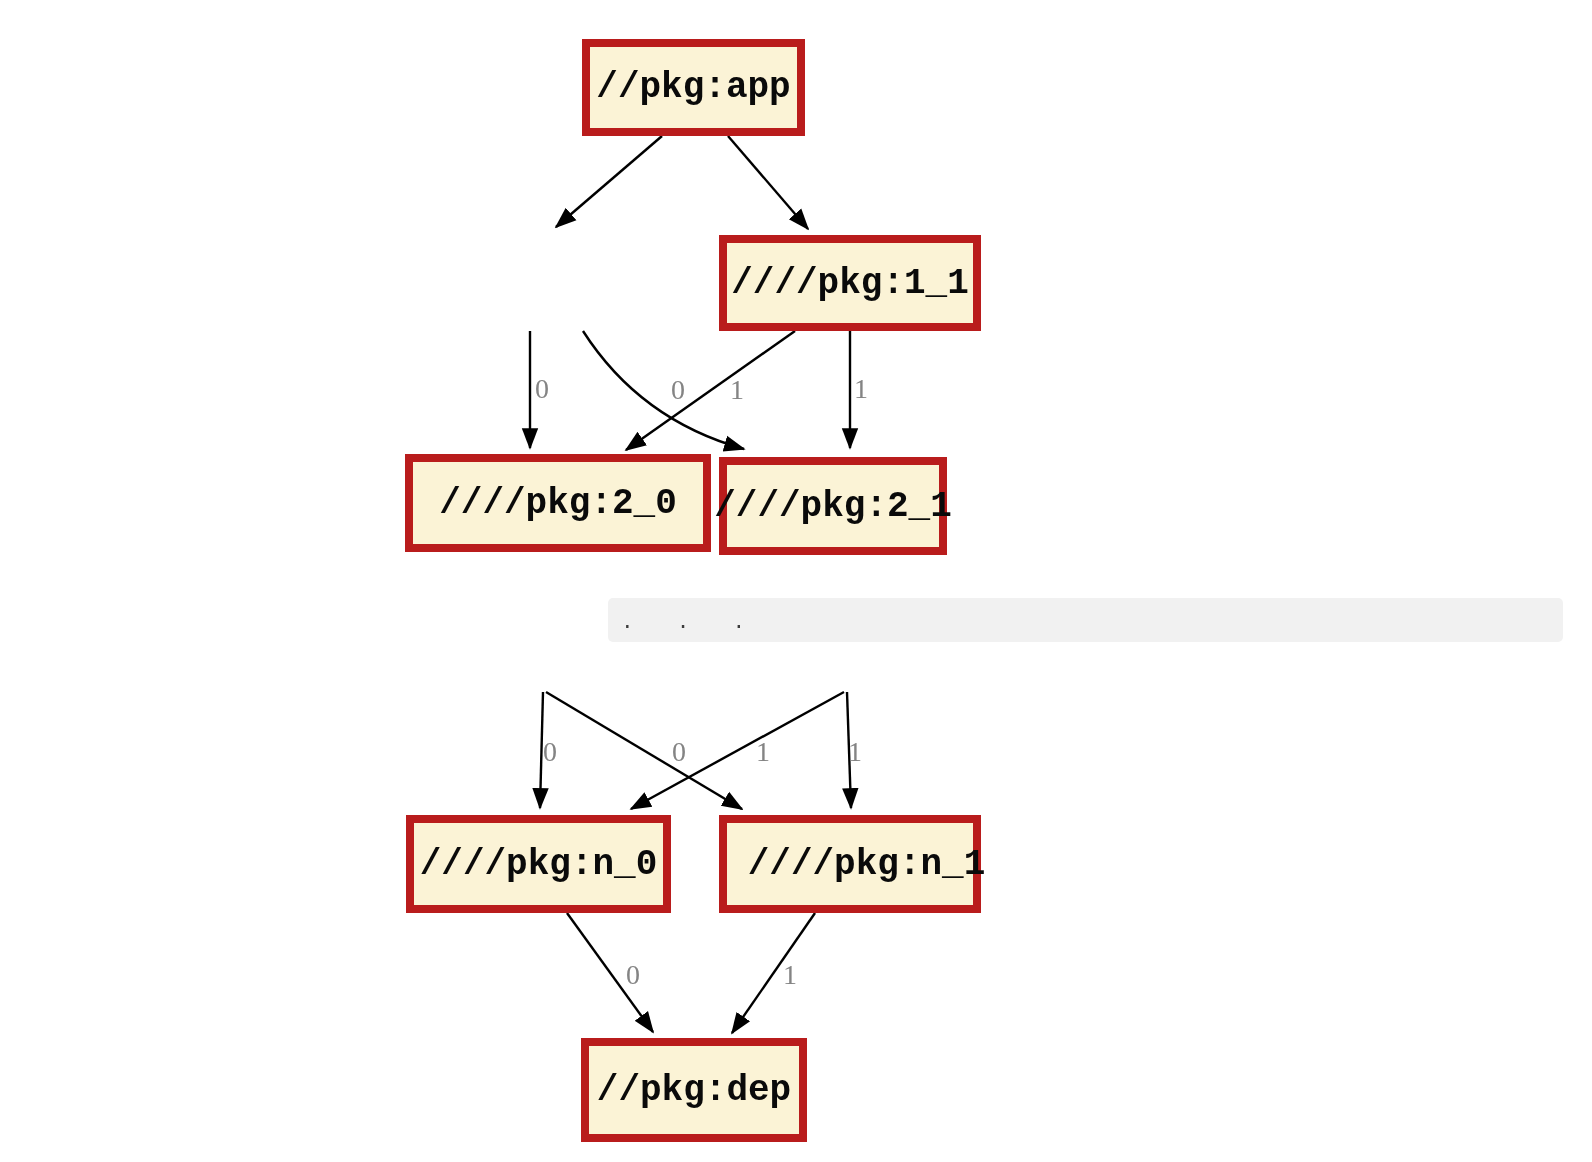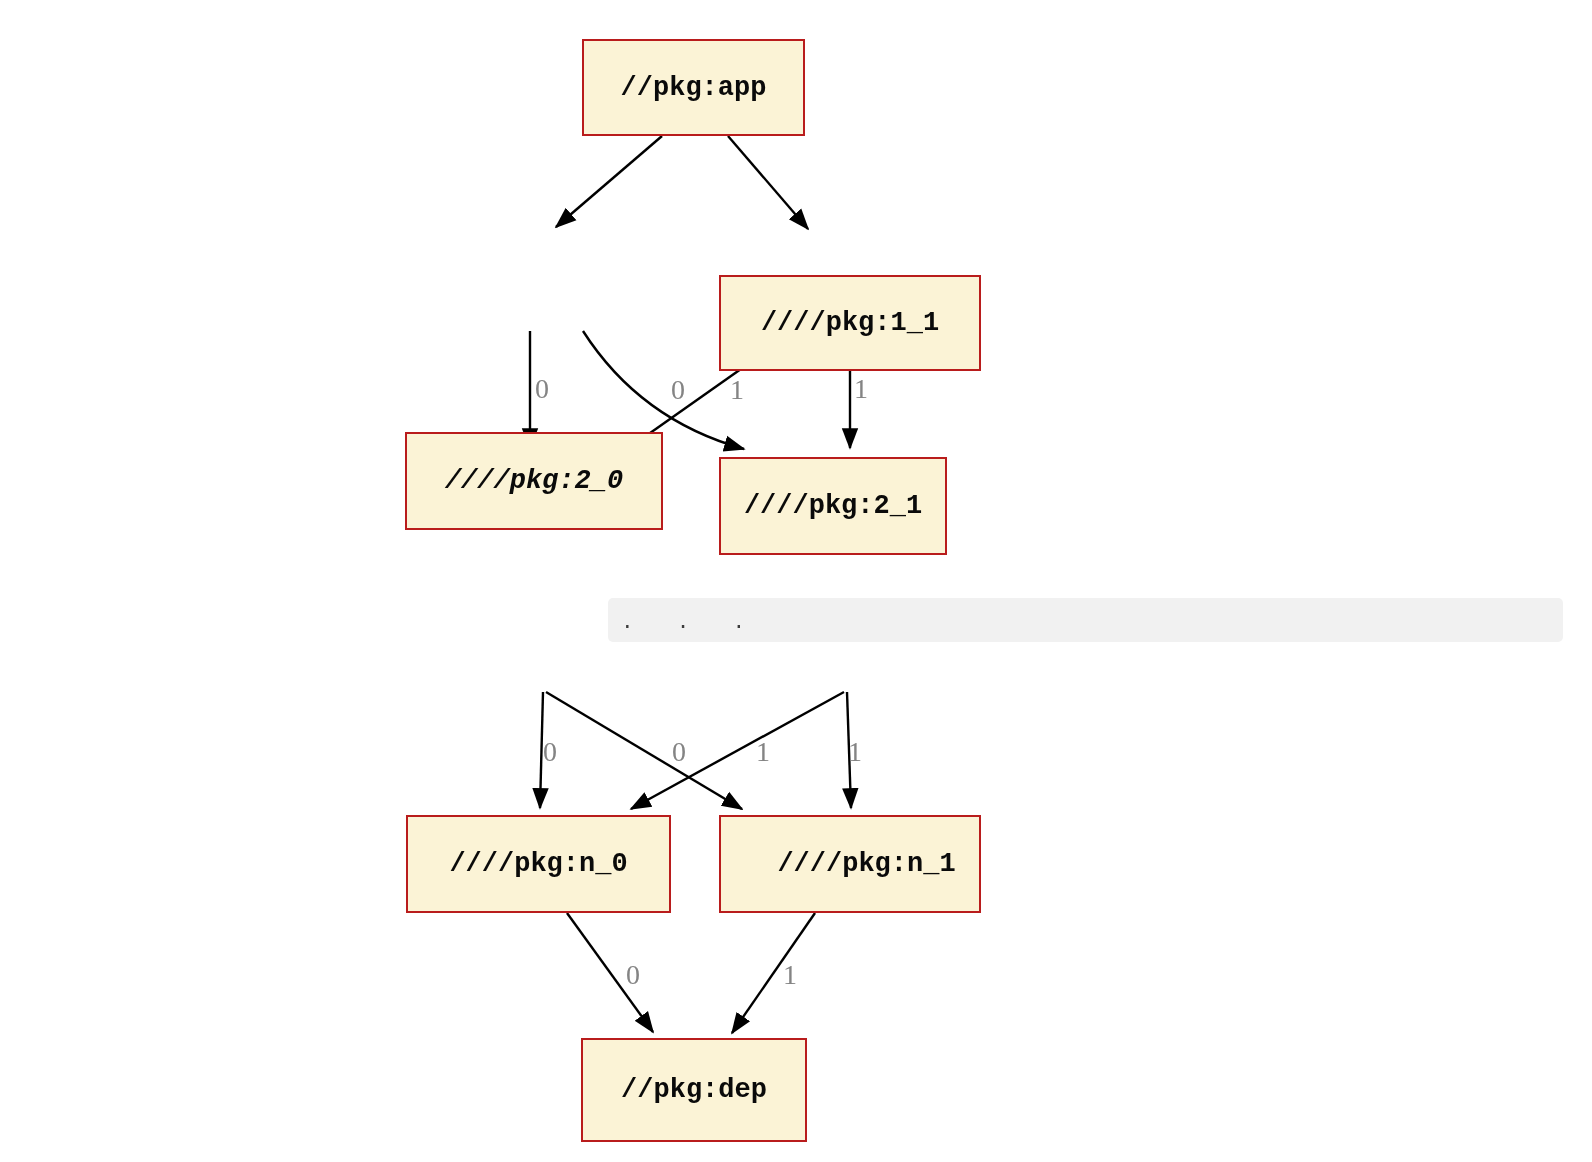--- a/index.html
+++ b/index.html
@@ -9,25 +9,25 @@
     background:#ffffff;
     overflow:hidden;
     font-family:"Liberation Sans",sans-serif;
   }
   svg.edge-layer{position:absolute;left:0;top:0;width:1592px;height:1162px;}
   svg.edge-layer path.edge{fill:none;stroke:#000000;stroke-width:2.4px;}
   .node{
     position:absolute;
     box-sizing:border-box;
     background:#fbf3d6;
-    border:2px solid #b91c1c;
+    border:8px solid #b91c1c;
     display:flex;align-items:center;justify-content:center;
     font-family:"Liberation Mono",monospace;
     font-weight:bold;
-    font-size:27px;
+    font-size:36px;
     color:#0a0a0a;
     letter-spacing:0px;
     white-space:pre;
   }
   .elabel{
     position:absolute;
     transform:translate(-50%,-50%);
     font-family:"Liberation Serif",serif;
     font-size:28px;
     color:#848484;
@@ -76,23 +76,23 @@
     <path class="edge" d="M847,692 L851,808" marker-end="url(#arrow)"></path>
     <path class="edge" d="M844,692 L631,809" marker-end="url(#arrow)"></path>
 
     <path class="edge" d="M567,913 L653,1032" marker-end="url(#arrow)"></path>
     <path class="edge" d="M815,913 L732,1033" marker-end="url(#arrow)"></path>
   </svg>
 
   <div class="node" style="left:582px;top:39px;width:223px;height:97px;">//pkg:app</div>
 
 
-  <div class="node" style="left:719px;top:235px;width:262px;height:96px;margin-top:40px;">////pkg:1_1</div>
+  <div class="node" style="left:719px;top:235px;width:262px;height:96px;">////pkg:1_1</div>
 
-  <div class="node" style="left:405px;top:432px;width:258px;height:98px;font-style:italic;">////pkg:2_0</div>
+  <div class="node" style="left:405px;top:454px;width:306px;height:98px;">////pkg:2_0</div>
 
   <div class="node" style="left:719px;top:457px;width:228px;height:98px;text-align:right;">////pkg:2_1</div>
 
   <div class="node" style="left:406px;top:815px;width:265px;height:98px;">////pkg:n_0</div>
 
   <div class="node" style="left:719px;top:815px;width:262px;height:98px;padding-left:33px;">////pkg:n_1</div>
 
   <div class="node" style="left:581px;top:1038px;width:226px;height:104px;">//pkg:dep</div>
 
   <div class="code-block">

